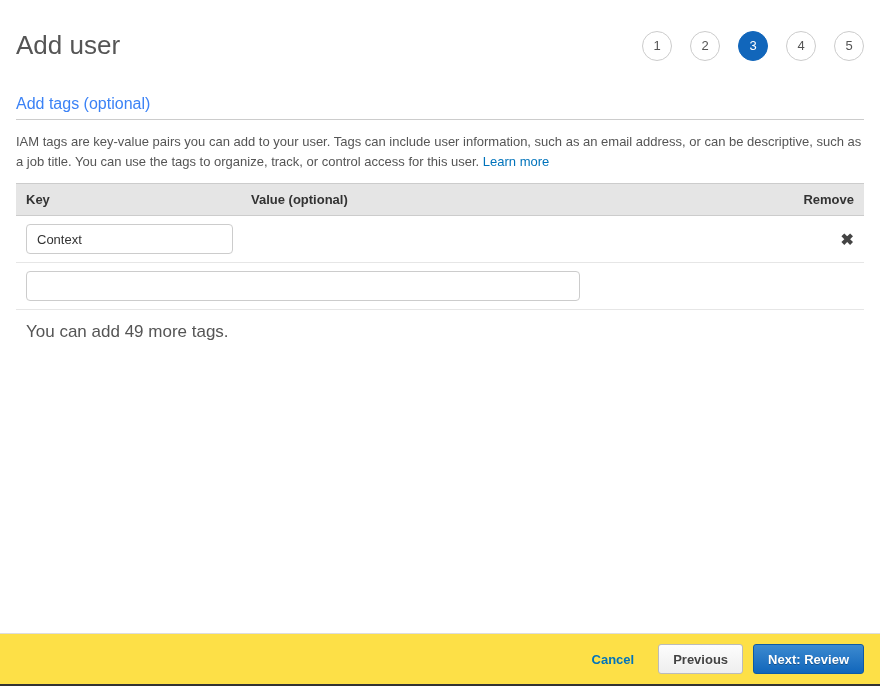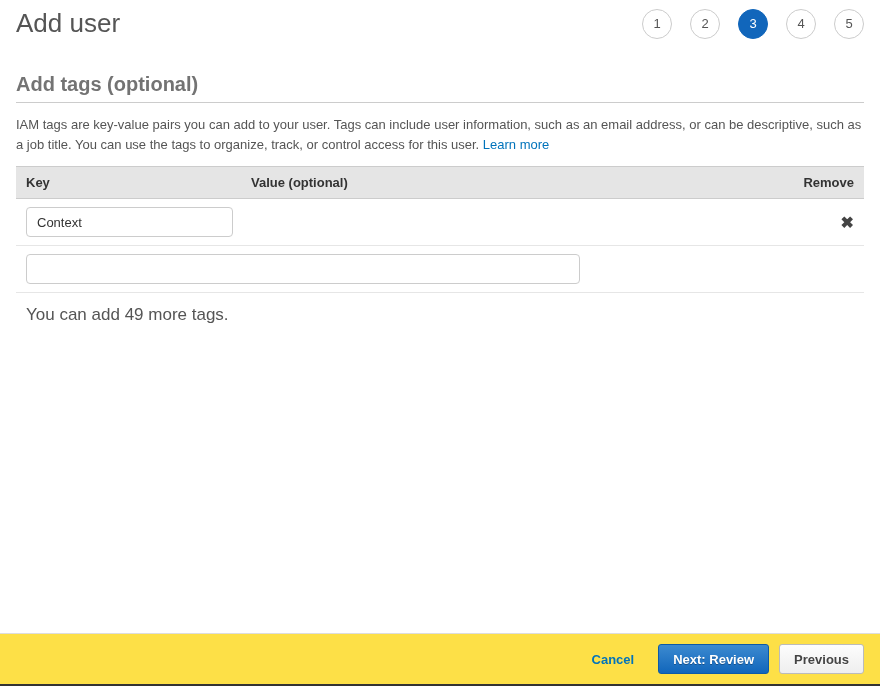--- a/index.html
+++ b/index.html
@@ -14,20 +14,21 @@
       width: 880px;
       height: 688px;
       position: relative;
       background: #fff;
     }
     .header {
       display: flex;
       justify-content: space-between;
       align-items: center;
       padding: 8px 16px 0 16px;
+      margin-top: 22px;
     }
     .page-title {
       font-size: 26px;
       font-weight: 400;
       color: #555;
     }
     .stepper {
       display: flex;
       gap: 18px;
       align-items: center;
@@ -47,23 +48,23 @@
     }
     .step.active {
       background: #1166bb;
       border-color: #1166bb;
       color: #fff;
     }
     .content {
       padding: 16px;
     }
     .section-title {
-      font-size: 20px;
-      font-weight: 700;
-      color: #737373;
+      font-size: 16px;
+      font-weight: 400;
+      color: #3b82f6;
       margin-top: 18px;
       margin-bottom: 6px;
     }
     .divider {
       border: none;
       border-top: 1px solid #ccc;
       margin-bottom: 12px;
     }
     .description {
       font-size: 13px;
@@ -229,15 +230,15 @@
       <input type="text" class="input-value" style="">
       <div class="remove-cell"></div>
     </div>
   </div>
 
   <div class="limit-text">You can add 49 more tags.</div>
 </div>
 
 <div class="footer">
   <button class="btn btn-cancel">Cancel</button>
+  <button class="btn btn-previous">Previous</button>
   <button class="btn btn-next">Next: Review</button>
-  <button class="btn btn-previous">Previous</button>
 </div>
 
 </body></html>

